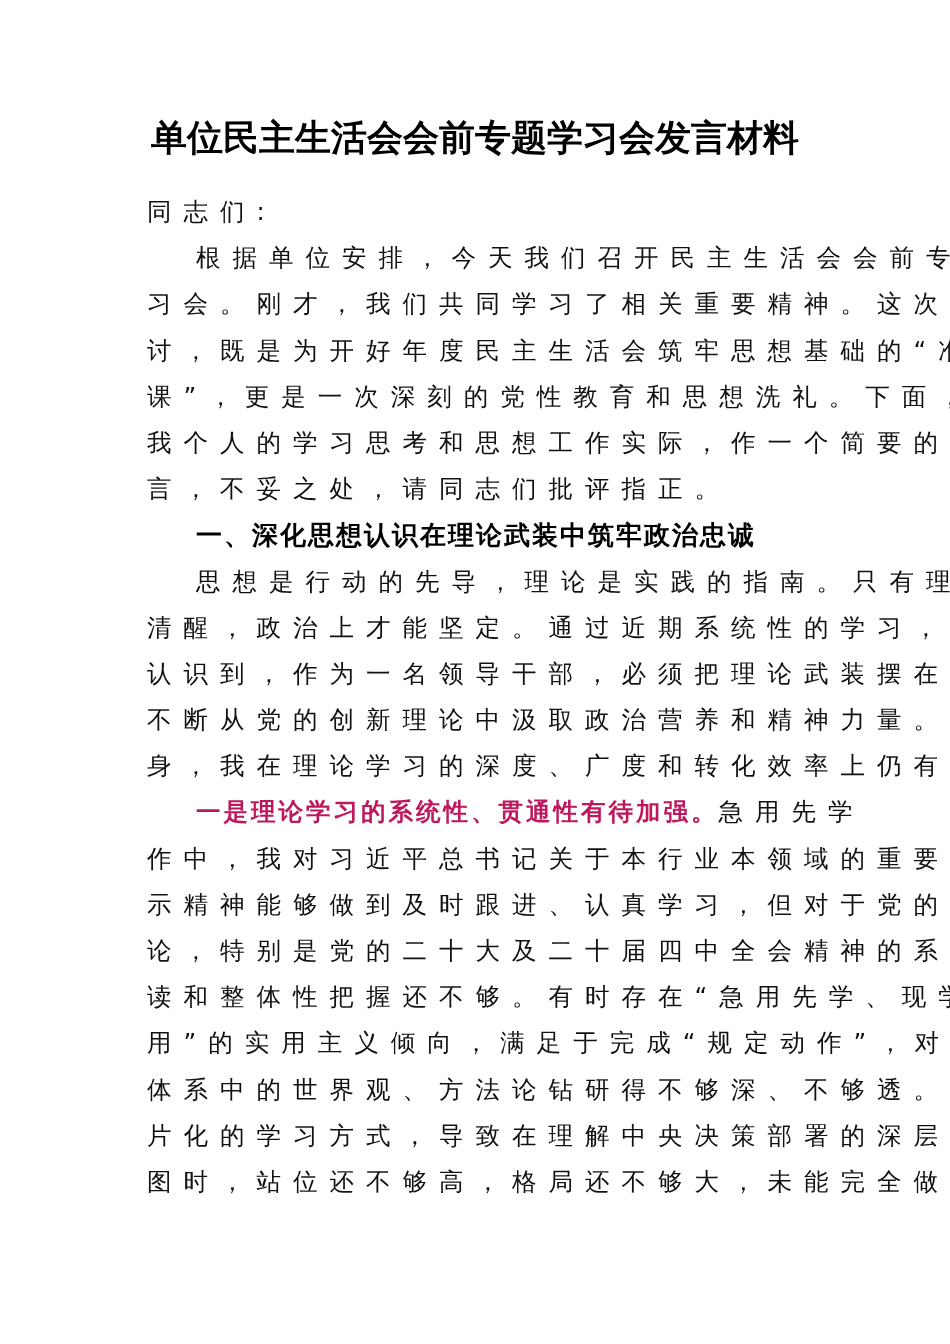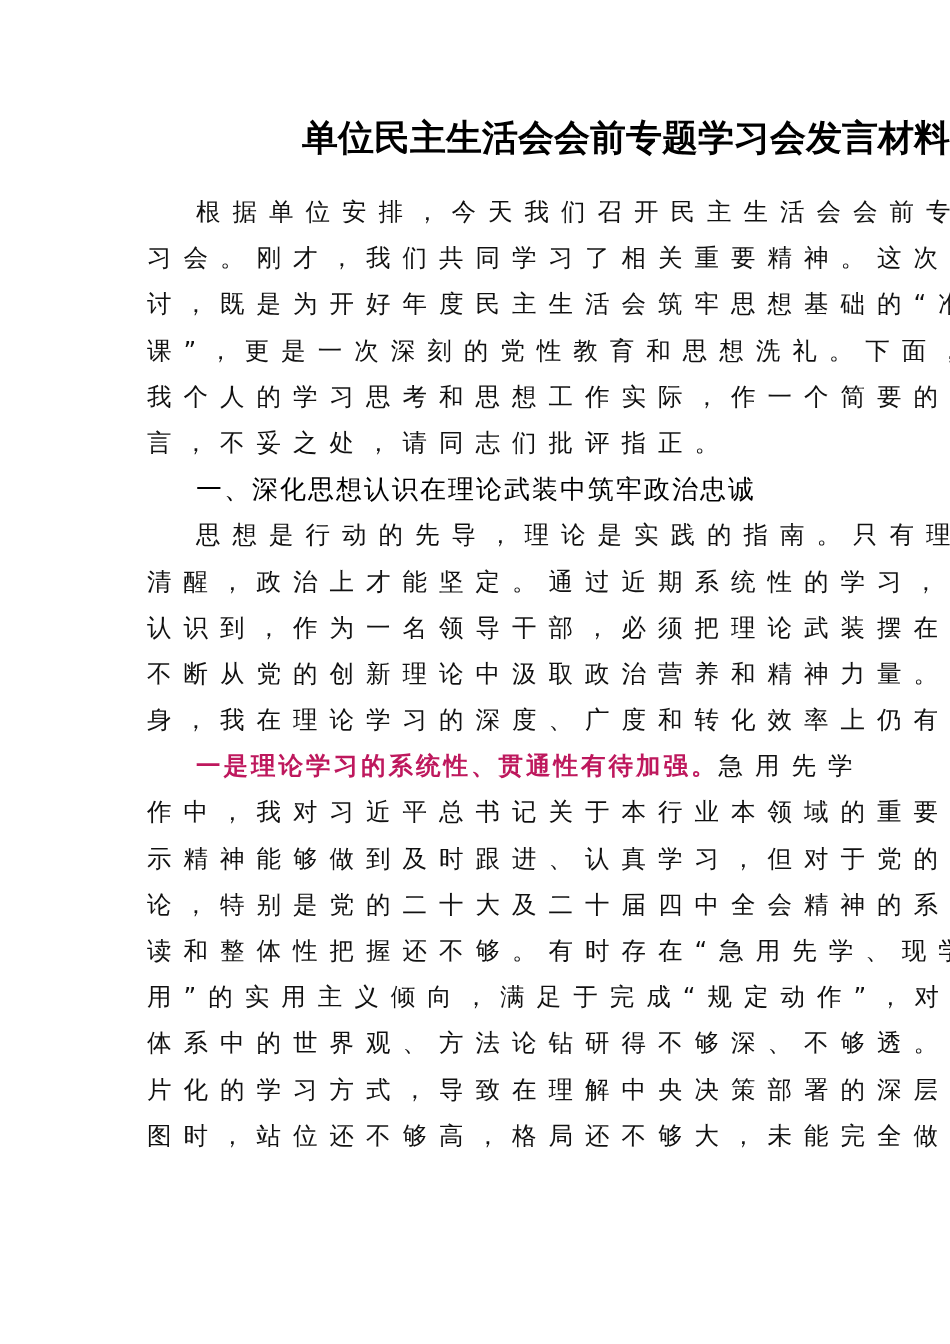--- a/index.html
+++ b/index.html
@@ -20,21 +20,21 @@
       width: 950px;
       height: 1344px;
       background: #ffffff;
       color: #000000;
     }
     .title {
       position: absolute;
       top: 112px;
       left: 0;
       width: 950px;
-      text-align: right;
+      text-align: center;
       font-family: "DejaVu Serif", "Liberation Serif", serif;
       font-weight: bold;
       font-size: 36px;
       letter-spacing: 0px;
       line-height: 50px;
       color: #000;
     }
     .body-text {
       position: absolute;
       left: 147px;
@@ -49,38 +49,39 @@
     .line {
       display: block;
       white-space: nowrap;
       height: 46.2px;
     }
     .indent {
       padding-left: 49px;
     }
     .heading-line {
       font-family: "DejaVu Sans", "Liberation Sans", sans-serif;
-      font-weight: normal;
+      font-weight: bold;
       letter-spacing: 2px;
       font-size: 26px;
       color: #000;
     }
     .bold-lead {
       font-weight: bold;
       letter-spacing: 3px;
       color: #be185d;
     }
   </style>
 </head>
 <body>
 
 <div class="page">
   <div class="title">单位民主生活会会前专题学习会发言材料</div>
 
   <div class="body-text">
+    <span class="line">同志们:</span>
 
     <div>
       <span class="line indent">根据单位安排，今天我们召开民主生活会会前专题学</span>
       <span class="line">习会。刚才，我们共同学习了相关重要精神。这次学习研</span>
       <span class="line">讨，既是为开好年度民主生活会筑牢思想基础的“准备</span>
       <span class="line">课”，更是一次深刻的党性教育和思想洗礼。下面，结合</span>
       <span class="line">我个人的学习思考和思想工作实际，作一个简要的研讨发</span>
       <span class="line">言，不妥之处，请同志们批评指正。</span>
     </div>
 

